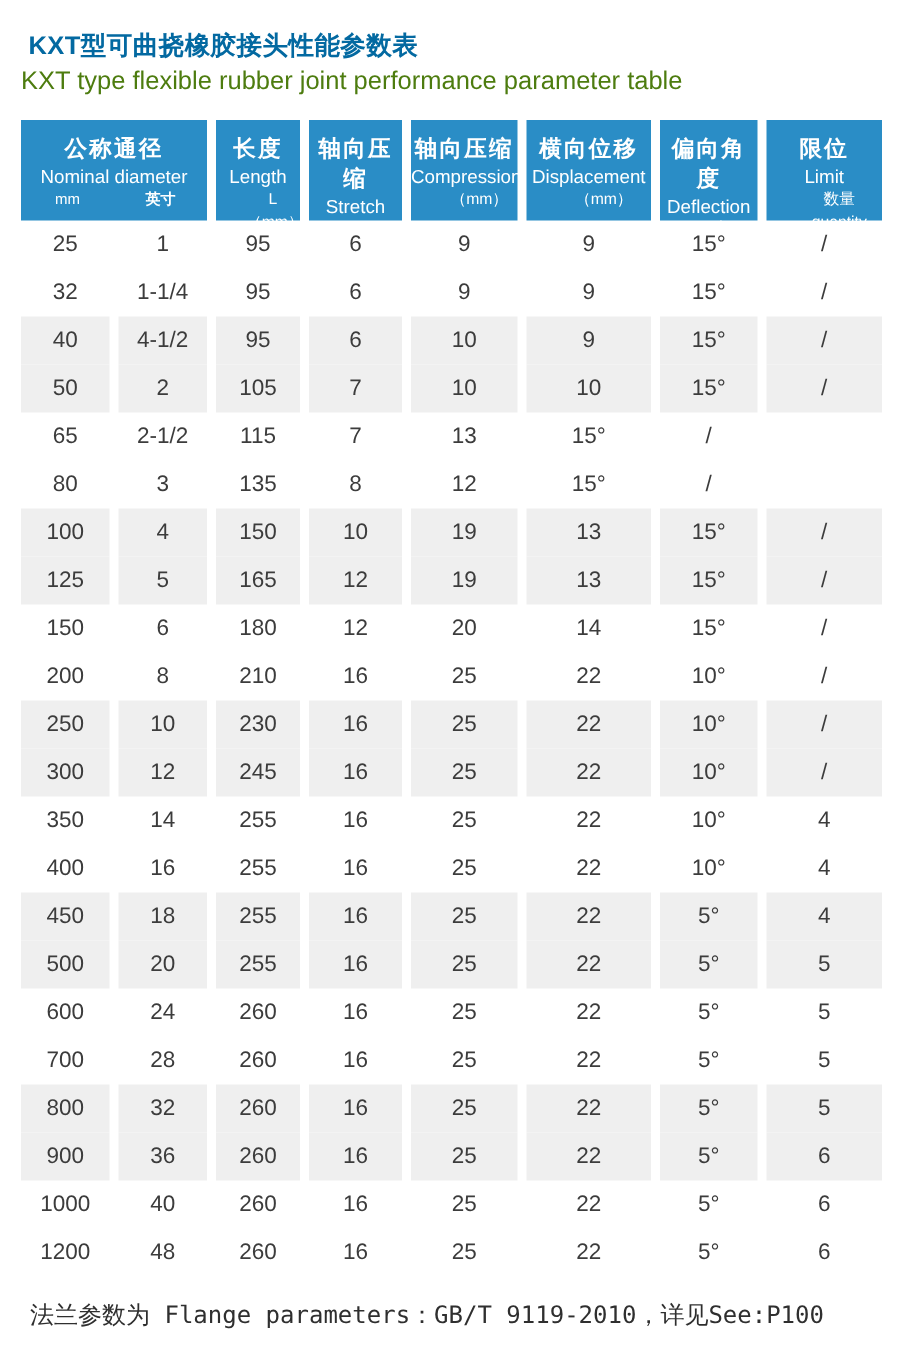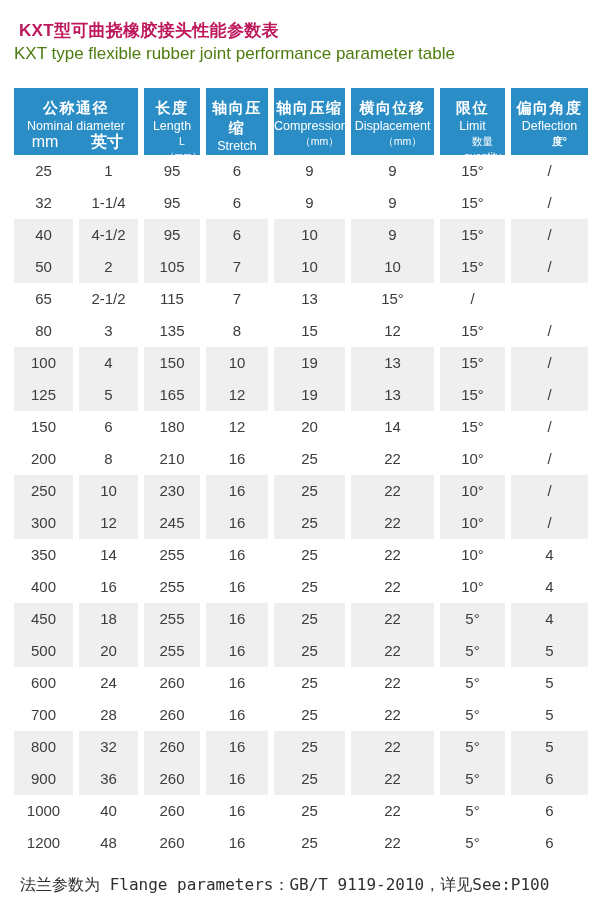--- a/index.html
+++ b/index.html
@@ -8,33 +8,33 @@
     background: #ffffff;
     font-family: "Liberation Sans", sans-serif;
     overflow: hidden;
   }
   .page { padding-top: 20px; }
 
   .title {
     margin-left: 19px;
     font-size: 17px;
     font-weight: bold;
-    color: #be185d;
+    color: #0369a1;
     letter-spacing: 0.3px;
     line-height: 1.25;
   }
   .subtitle {
     margin-left: 14px;
     margin-top: 2px;
     font-size: 17px;
     color: #4d7c0f;
     line-height: 1.25;
   }
 
-  .tbl { margin: 23px 0 0 14px; width: 574px; }
+  .tbl { margin: 15px 0 0 14px; width: 574px; }
 
   .thead, .tr {
     display: grid;
     grid-template-columns: 59px 59px 56px 62px 71px 83px 65px 77px;
     column-gap: 6px;
   }
 
   .th {
     background: var(--header-blue, #2a8dc6);
     color: #ffffff;
@@ -44,21 +44,21 @@
     box-sizing: content-box;
   }
   .th-nominal { grid-column: 1 / 3; }
   .th-cn { font-size: 15px; font-weight: bold; letter-spacing: 1.5px; line-height: 20px; }
   .th-en { font-size: 12.5px; line-height: 16px; }
   .th-sub { font-size: 10.5px; line-height: 15px; padding-left: 20px; }
   .th-sub.bold { font-weight: bold; }
   .th-sub-split {
     display: grid;
     grid-template-columns: 1fr 1fr;
-    font-size: 16px;
+    font-size: 10px;
     line-height: 15px;
   }
   .th-sub-split .inch { font-weight: bold; }
 
   .td {
     height: 32px;
     display: flex;
     align-items: center;
     justify-content: center;
     font-size: 15px;
@@ -112,29 +112,29 @@
         <div class="th-sub">（mm）</div>
       </div>
 
       <div class="th">
         <div class="th-cn">横向位移</div>
         <div class="th-en">Displacement</div>
         <div class="th-sub">（mm）</div>
       </div>
 
       <div class="th">
+        <div class="th-cn">偏向角度</div>
+        <div class="th-en">Deflection</div>
+        <div class="th-sub bold">度°</div>
+      </div>
+
+      <div class="th">
         <div class="th-cn">限位</div>
         <div class="th-en">Limit</div>
         <div class="th-sub">数量 quantity</div>
-      </div>
-
-      <div class="th">
-        <div class="th-cn">偏向角度</div>
-        <div class="th-en">Deflection</div>
-        <div class="th-sub bold">度°</div>
       </div>
 
     </div>
 
     <div class="tbody" id="tbody">
         <div class="tr">
     <div class="td">25</div>
     <div class="td">1</div>
     <div class="td">95</div>
     <div class="td">6</div>
@@ -180,21 +180,20 @@
     <div class="td">7</div>
     <div class="td">13</div>
     <div class="td">15°</div>
     <div class="td">/</div>
   </div>
         <div class="tr">
     <div class="td">80</div>
     <div class="td">3</div>
     <div class="td">135</div>
     <div class="td">8</div>
-    <div class="td">15</div>
     <div class="td">12</div>
     <div class="td">15°</div>
     <div class="td">/</div>
   </div>
         <div class="tr shaded">
     <div class="td">100</div>
     <div class="td">4</div>
     <div class="td">150</div>
     <div class="td">10</div>
     <div class="td">19</div>

